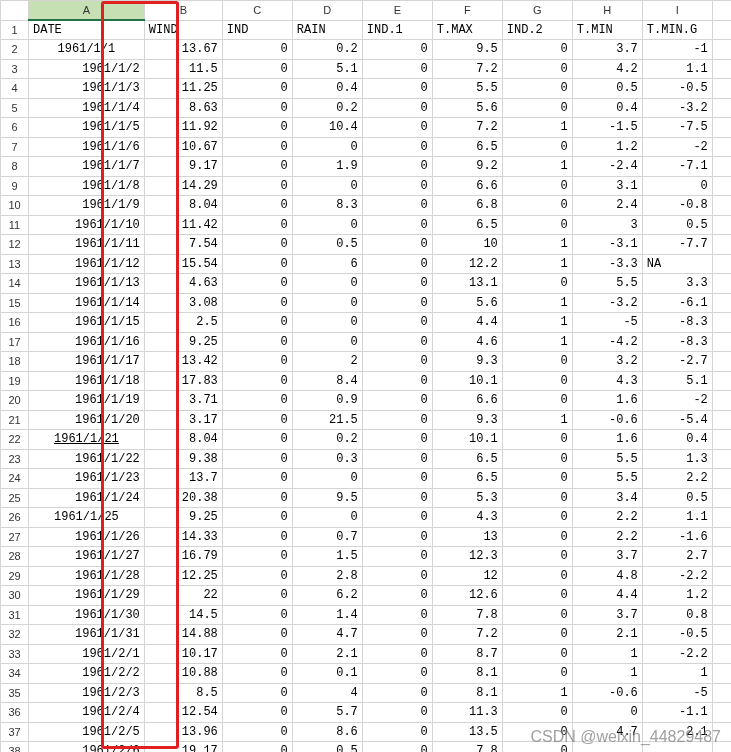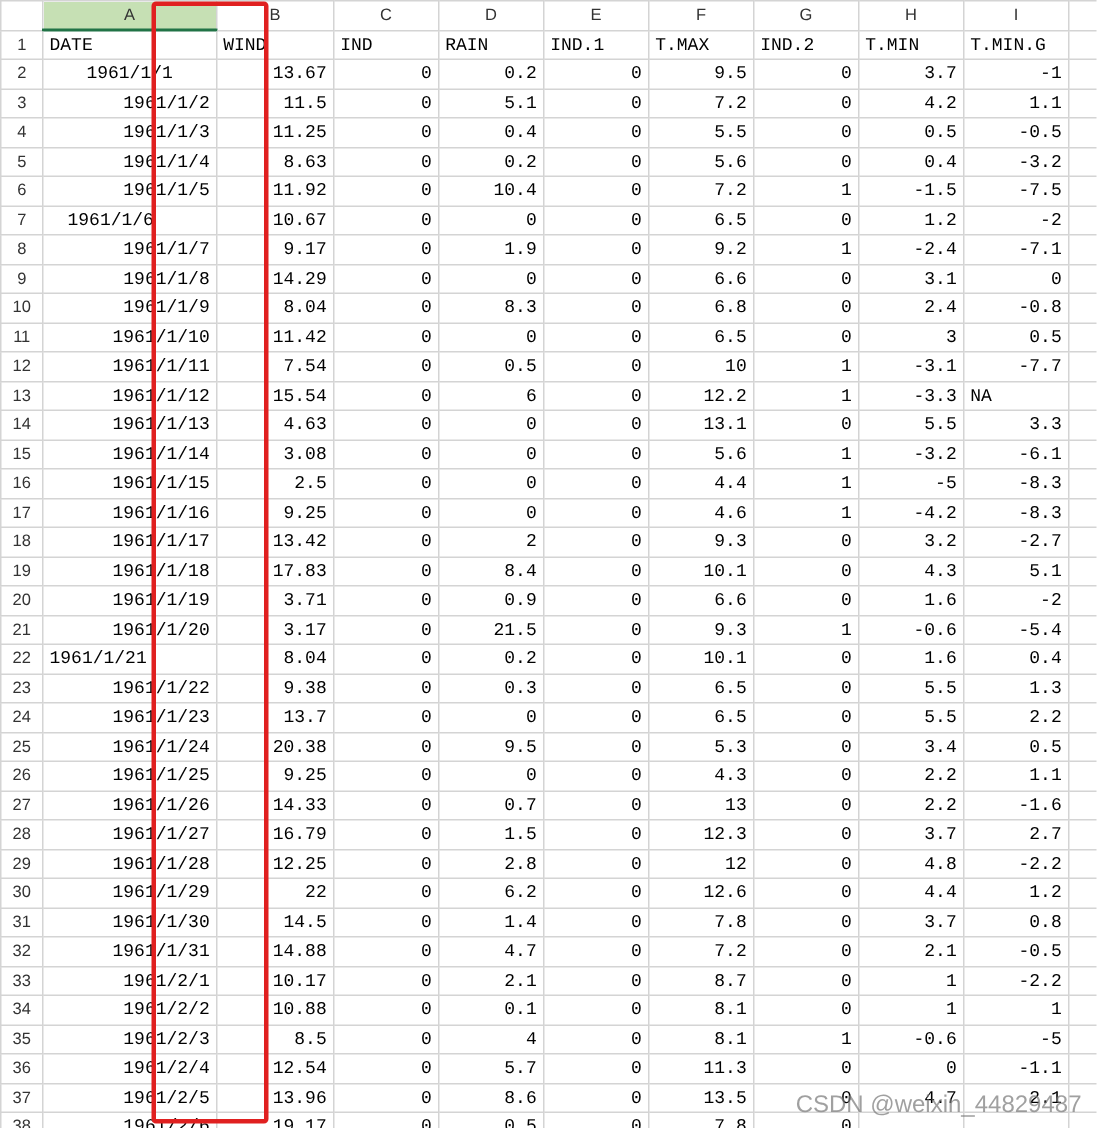--- a/index.html
+++ b/index.html
@@ -168,21 +168,21 @@
         <td class="col-D num">10.4</td>
         <td class="col-E num">0</td>
         <td class="col-F num">7.2</td>
         <td class="col-G num">1</td>
         <td class="col-H num">-1.5</td>
         <td class="col-I num">-7.5</td>
         <td class="col-J num"></td>
       </tr>
       <tr>
         <td class="row-hdr">7</td>
-        <td class="col-A num" style="text-align: left; padding-left: 16px;">1961/1/6</td>
+        <td class="col-A num" style="text-align: right; padding-left: 16px;">1961/1/6</td>
         <td class="col-B num">10.67</td>
         <td class="col-C num">0</td>
         <td class="col-D num">0</td>
         <td class="col-E num">0</td>
         <td class="col-F num">6.5</td>
         <td class="col-G num">0</td>
         <td class="col-H num">1.2</td>
         <td class="col-I num">-2</td>
         <td class="col-J num"></td>
       </tr>
@@ -363,21 +363,21 @@
         <td class="col-D num">21.5</td>
         <td class="col-E num">0</td>
         <td class="col-F num">9.3</td>
         <td class="col-G num">1</td>
         <td class="col-H num">-0.6</td>
         <td class="col-I num">-5.4</td>
         <td class="col-J num"></td>
       </tr>
       <tr>
         <td class="row-hdr">22</td>
-        <td class="col-A num" style="text-align: left;">1961/1/21</td>
+        <td class="col-A num" style="text-align: center; text-decoration: underline;">1961/1/21</td>
         <td class="col-B num">8.04</td>
         <td class="col-C num">0</td>
         <td class="col-D num">0.2</td>
         <td class="col-E num">0</td>
         <td class="col-F num">10.1</td>
         <td class="col-G num">0</td>
         <td class="col-H num">1.6</td>
         <td class="col-I num">0.4</td>
         <td class="col-J num"></td>
       </tr>
@@ -415,21 +415,21 @@
         <td class="col-D num">9.5</td>
         <td class="col-E num">0</td>
         <td class="col-F num">5.3</td>
         <td class="col-G num">0</td>
         <td class="col-H num">3.4</td>
         <td class="col-I num">0.5</td>
         <td class="col-J num"></td>
       </tr>
       <tr>
         <td class="row-hdr">26</td>
-        <td class="col-A num" style="text-align: right;">1961/1/25</td>
+        <td class="col-A num" style="text-align: center;">1961/1/25</td>
         <td class="col-B num">9.25</td>
         <td class="col-C num">0</td>
         <td class="col-D num">0</td>
         <td class="col-E num">0</td>
         <td class="col-F num">4.3</td>
         <td class="col-G num">0</td>
         <td class="col-H num">2.2</td>
         <td class="col-I num">1.1</td>
         <td class="col-J num"></td>
       </tr>

